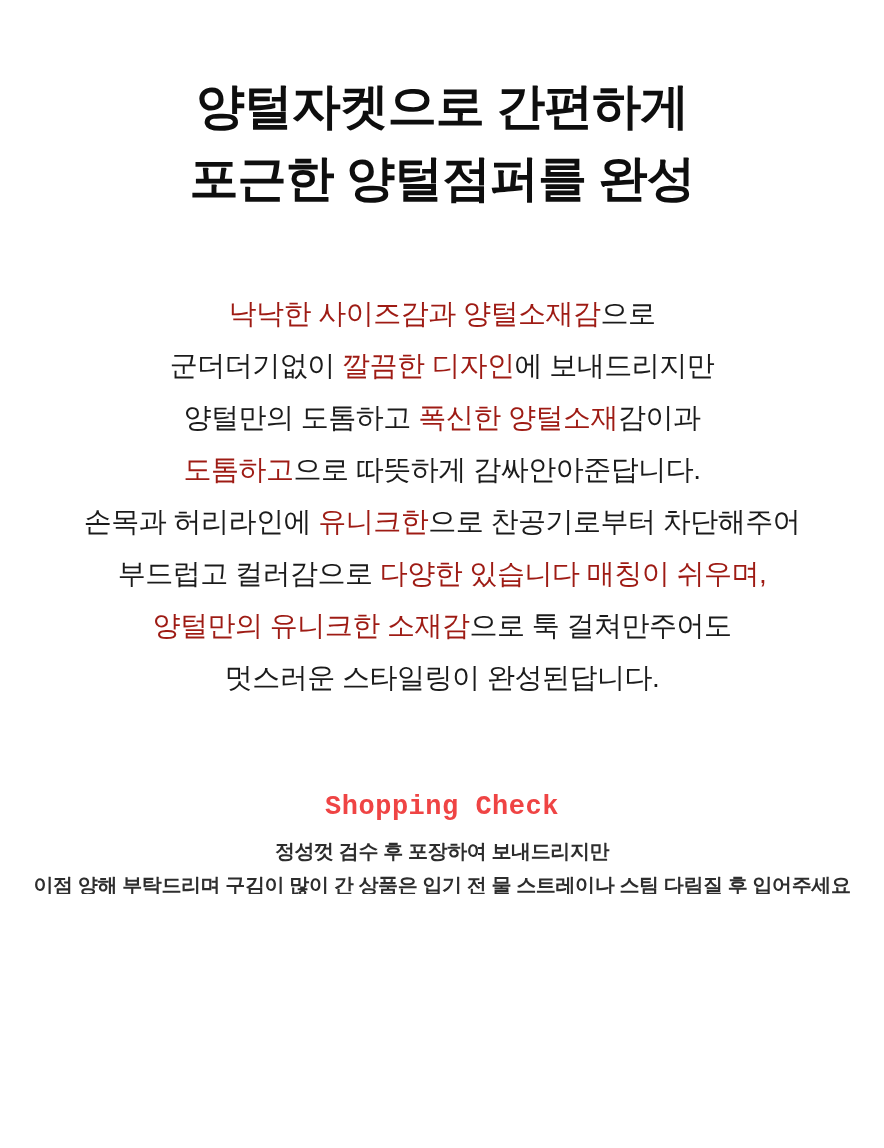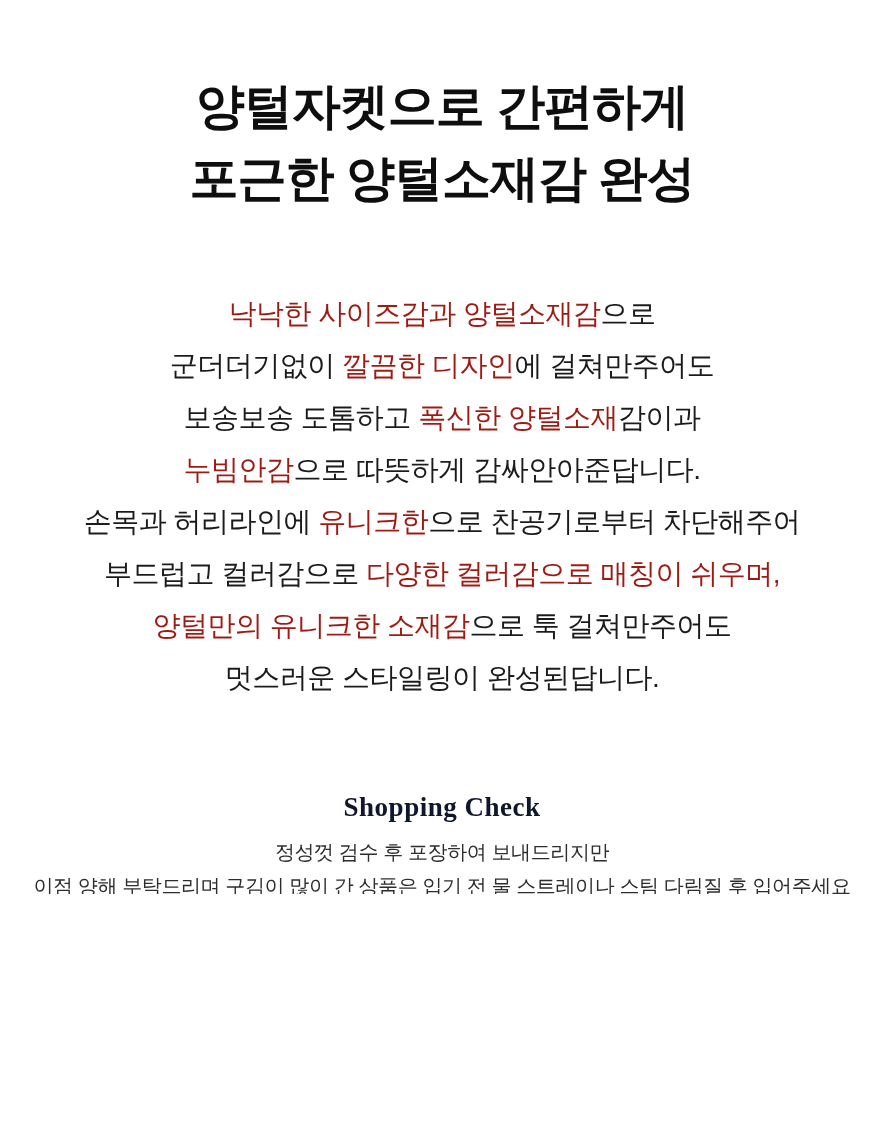--- a/index.html
+++ b/index.html
@@ -28,53 +28,53 @@
     font-size: 28px;
     line-height: 52px;
     font-weight: 400;
     letter-spacing: -0.5px;
     color: #1b1b1b;
   }
   .body-line { white-space: nowrap; }
   .accent { color: #9e1b14; }
   .shopping-check-title {
     margin-top: 88px;
-    font-family: Liberation Serif, serif;
+    font-family: Liberation Mono, monospace;
     font-size: 27px;
     font-weight: 600;
-    color: #0f172a;
+    color: #ef4444;
     letter-spacing: 0.5px;
   }
   .notice {
     margin-top: 12px;
     font-size: 20px;
     line-height: 34px;
-    font-weight: 400;
+    font-weight: 700;
     letter-spacing: -0.4px;
     color: #2d2d2d;
   }
   .notice-line { white-space: nowrap; }
 </style>
 </head>
 <body>
 
 <div class="page">
 
   <h1 class="heading">
     <div>양털자켓으로 간편하게</div>
-    <div>포근한 양털소재감 완성</div>
+    <div>포근한 양털점퍼를 완성</div>
   </h1>
 
   <div class="body-text" id="body-lines">
       <div class="body-line"><span class="accent">낙낙한 사이즈감과 양털소재감</span><span>으로</span></div>
-      <div class="body-line"><span>군더더기없이 </span><span class="accent">깔끔한 디자인</span><span>에 걸쳐만주어도</span></div>
-      <div class="body-line"><span>보송보송 도톰하고 </span><span class="accent">폭신한 양털소재</span><span>감이과</span></div>
-      <div class="body-line"><span class="accent">누빔안감</span><span>으로 따뜻하게 감싸안아준답니다.</span></div>
+      <div class="body-line"><span>군더더기없이 </span><span class="accent">깔끔한 디자인</span><span>에 보내드리지만</span></div>
+      <div class="body-line"><span>양털만의 도톰하고 </span><span class="accent">폭신한 양털소재</span><span>감이과</span></div>
+      <div class="body-line"><span class="accent">도톰하고</span><span>으로 따뜻하게 감싸안아준답니다.</span></div>
       <div class="body-line"><span>손목과 허리라인에 </span><span class="accent">유니크한</span><span>으로 찬공기로부터 차단해주어</span></div>
-      <div class="body-line"><span>부드럽고 컬러감으로 </span><span class="accent">다양한 컬러감으로 매칭이 쉬우며,</span></div>
+      <div class="body-line"><span>부드럽고 컬러감으로 </span><span class="accent">다양한 있습니다 매칭이 쉬우며,</span></div>
       <div class="body-line"><span class="accent">양털만의 유니크한 소재감</span><span>으로 툭 걸쳐만주어도</span></div>
       <div class="body-line"><span>멋스러운 스타일링이 완성된답니다.</span></div>
     </div>
 
   <div class="shopping-check-title">Shopping Check</div>
 
   <div class="notice" id="notice-lines">
       <div class="notice-line">정성껏 검수 후 포장하여 보내드리지만</div>
       <div class="notice-line">이점 양해 부탁드리며 구김이 많이 간 상품은 입기 전 물 스트레이나 스팀 다림질 후 입어주세요</div>
     </div>

